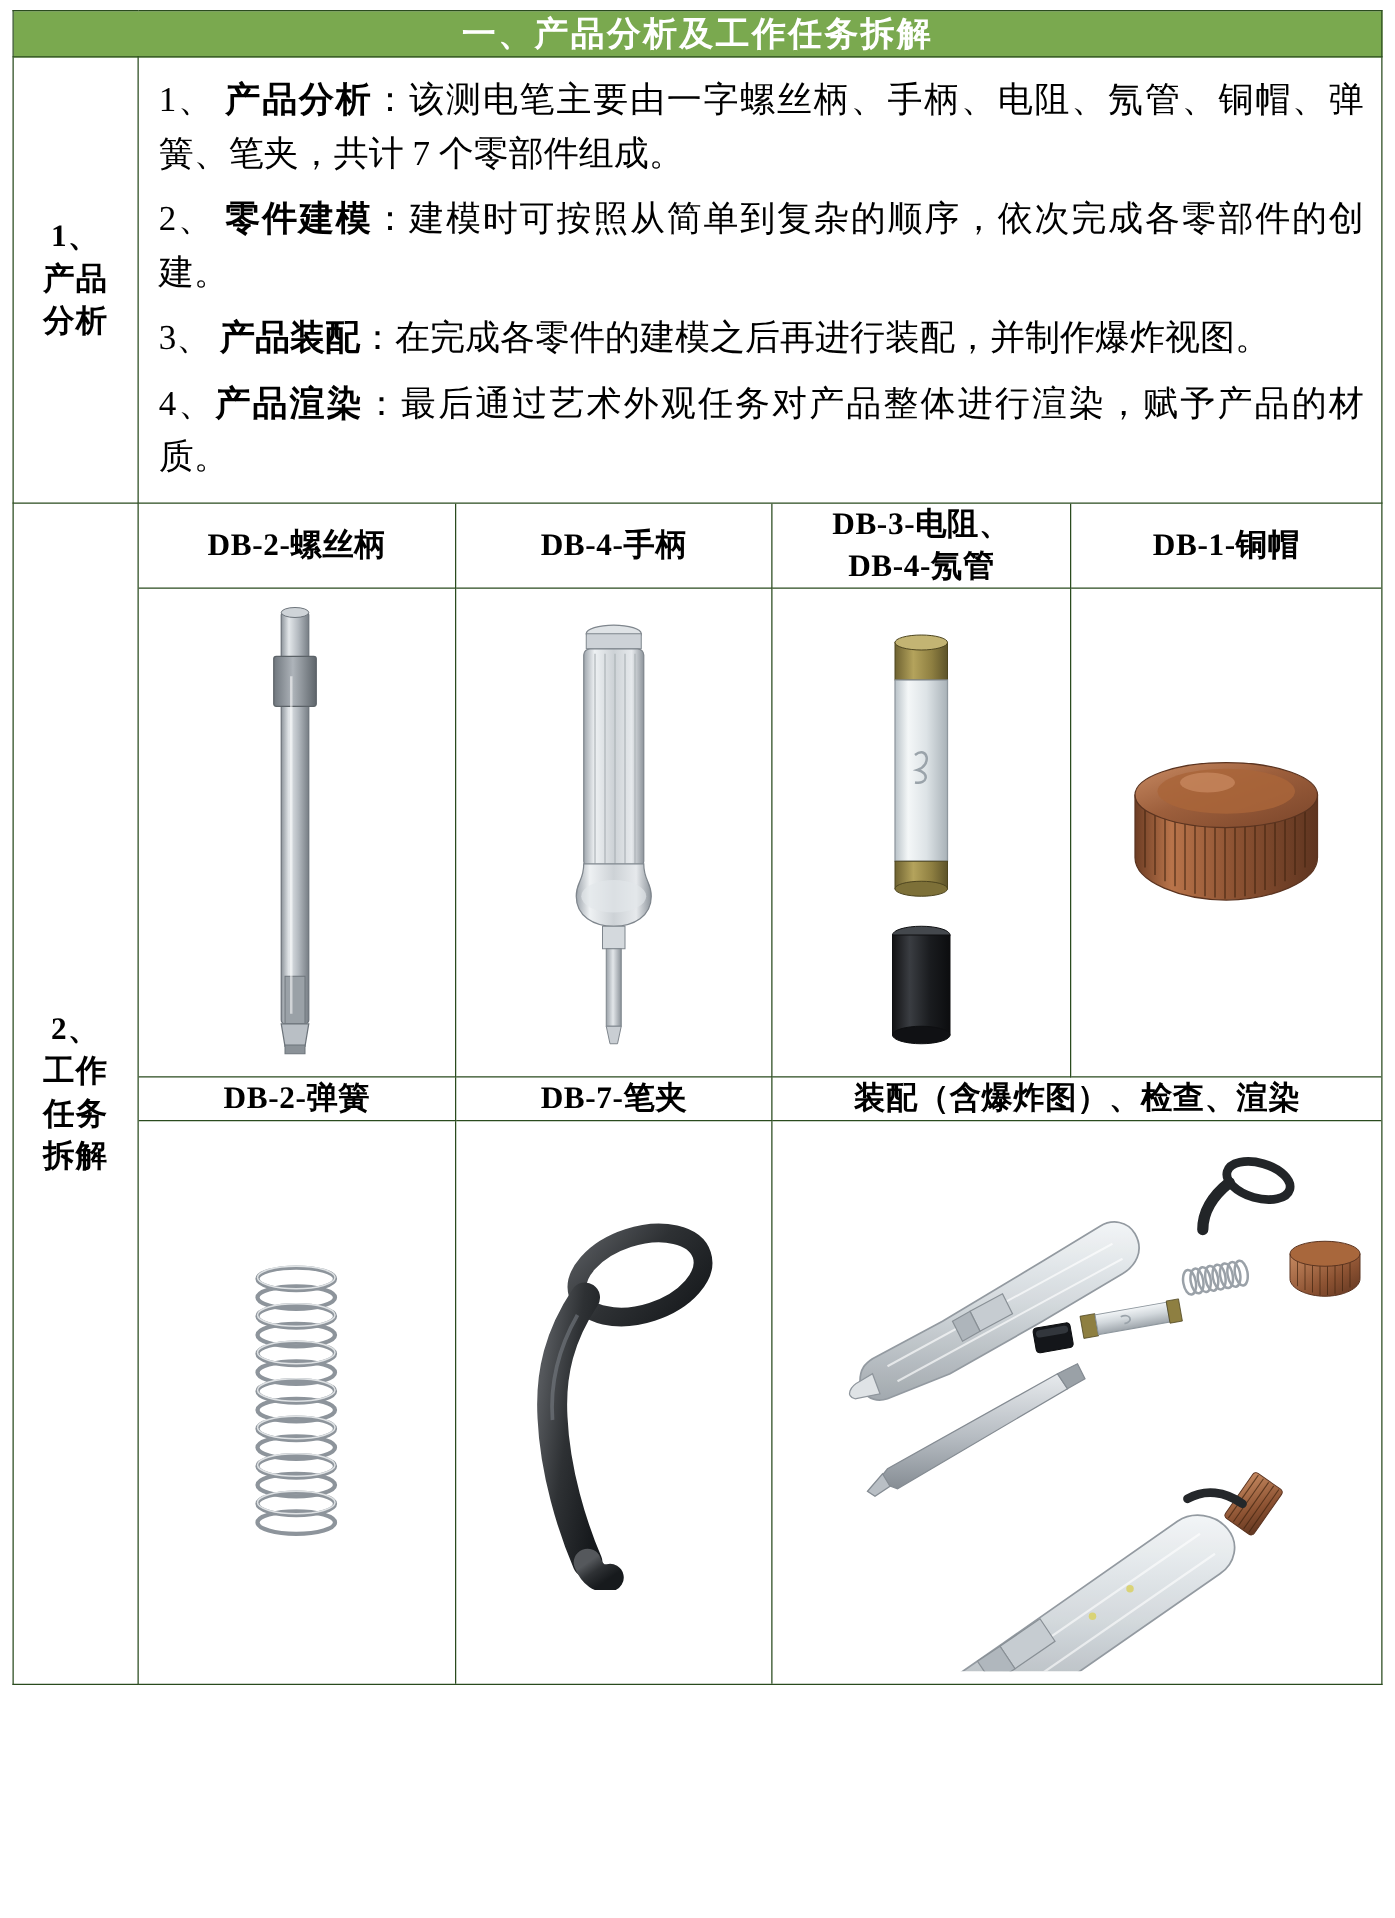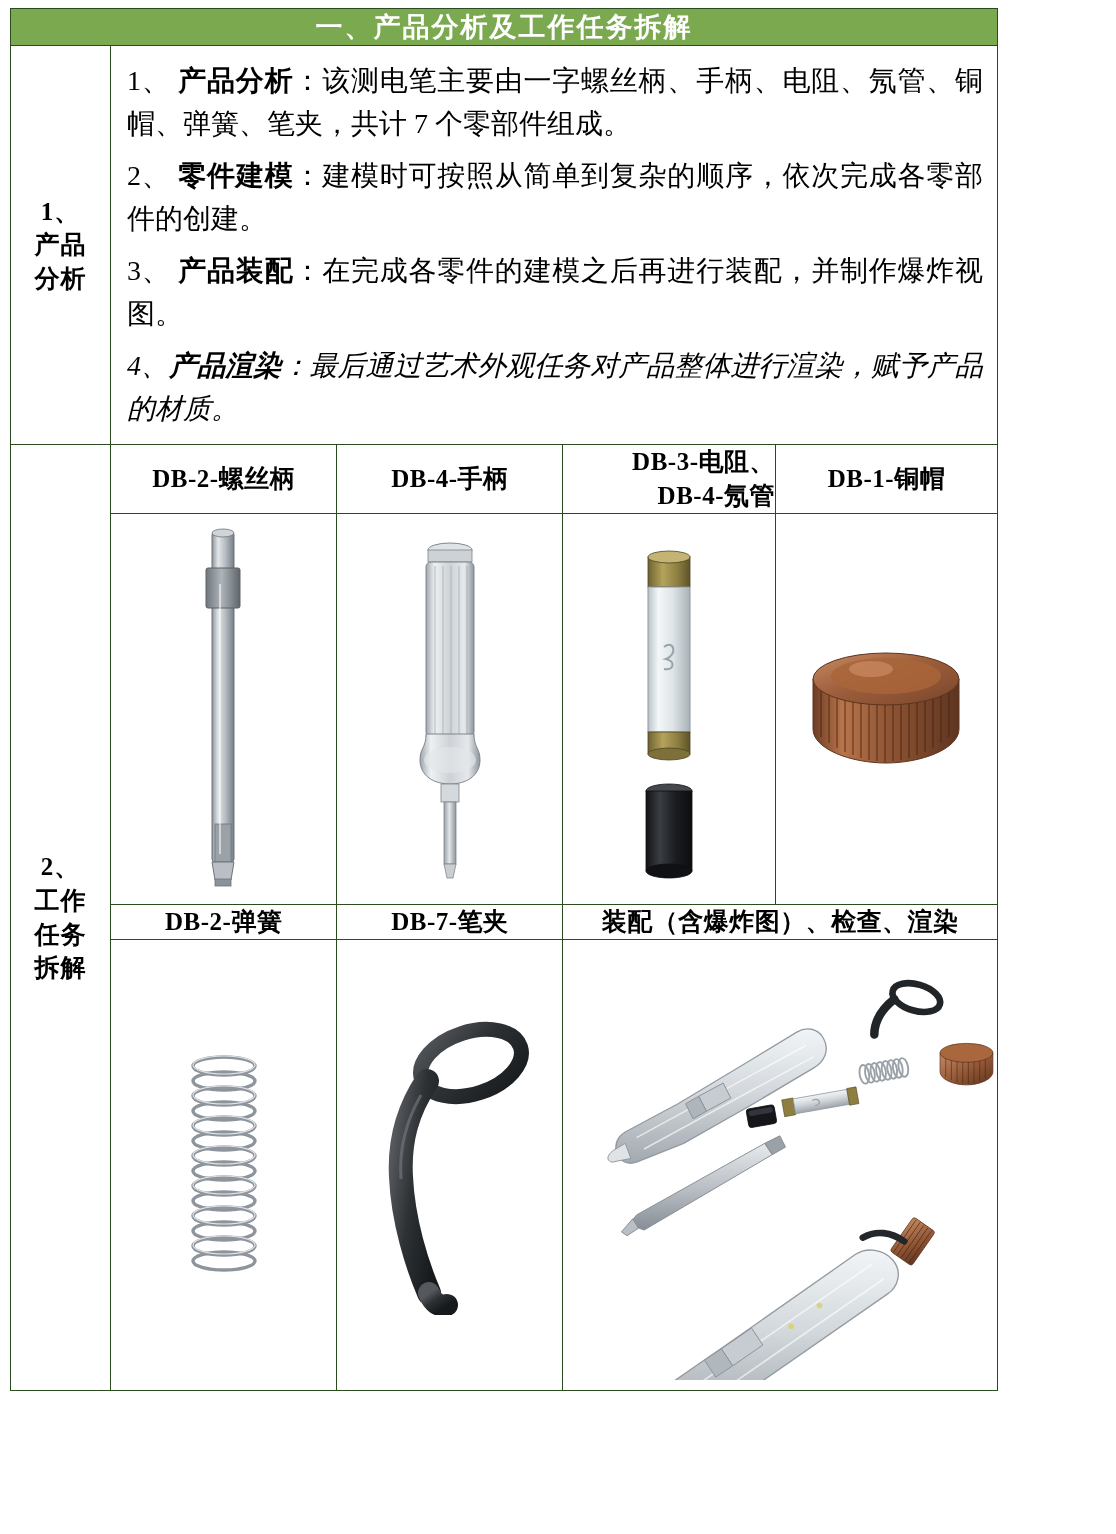--- a/index.html
+++ b/index.html
@@ -13,21 +13,21 @@
   }
   .page {
     width: 1116px;
     height: 1534px;
     position: relative;
     box-sizing: border-box;
     padding: 8px 10px 0 10px;
   }
   table.doc {
     border-collapse: collapse;
-    width: 988px;
+    width: 1096px;
     table-layout: fixed;
     padding-left: 45px;
   }
   table.doc td {
     border: 1px solid #2a4b1e;
     vertical-align: middle;
     padding: 0;
   }
   
   .banner {
@@ -54,21 +54,21 @@
   .analysis {
     padding: 14px 14px 14px 16px;
     font-size: 28px;
     line-height: 1.52;
   }
   .analysis p {
     margin: 0 0 10px 0;
     text-align: justify;
     text-justify: inter-ideograph;
   }
-  .analysis p:last-child { margin-bottom: 0; font-style: italic; }
+  .analysis p:last-child { margin-bottom: 0; }
   .analysis b { font-weight: bold; }
   
   .parts-wrap { padding: 0; }
   table.parts {
     border-collapse: collapse;
     width: 100%;
     table-layout: fixed;
   }
   table.parts td {
     border: 1px solid #2a4b1e;
@@ -80,21 +80,21 @@
   table.parts td.nb-right { border-right: none; }
   table.parts td.nb-top { border-top: none; }
   table.parts td.nb-bottom { border-bottom: none; }
   .part-title {
     font-weight: bold;
     font-size: 25px;
     line-height: 1.35;
     padding: 12px 4px;
     letter-spacing: 0.5px;
   }
-  .part-title .two-line { display: block; text-align: right; }
+  .part-title .two-line { display: block; }
   .cell-img {
     height: 390px;
     position: relative;
   }
   .cell-img2 {
     height: 450px;
     position: relative;
   }
   .figure {
     width: 100%;

